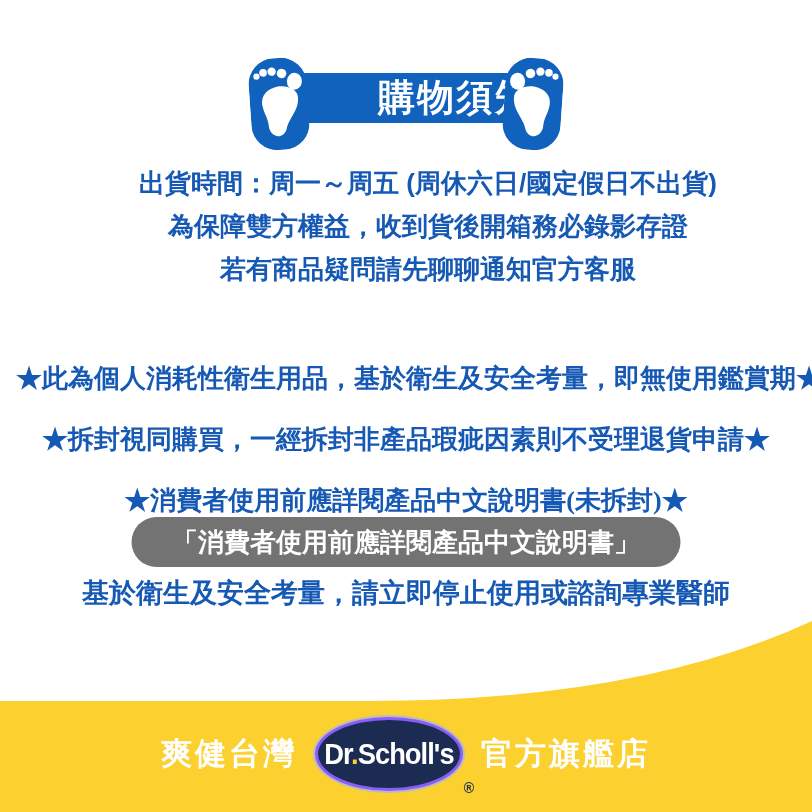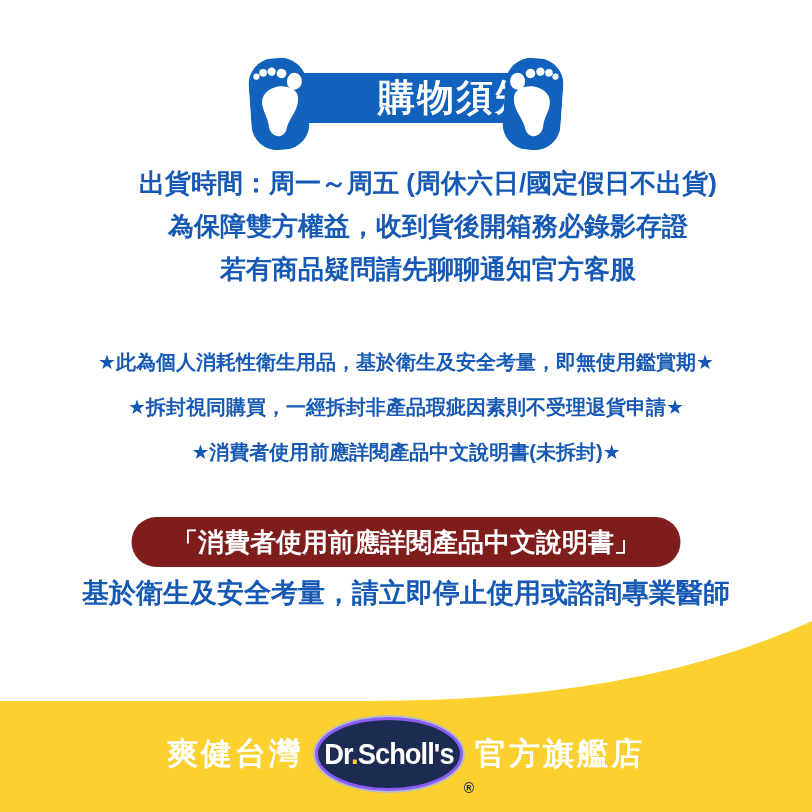--- a/index.html
+++ b/index.html
@@ -28,41 +28,41 @@
   
   .notice{position:absolute;top:162px;left:0;right:0;text-align:center;padding-left:44px;}
   .notice p{
     margin:0;height:43px;line-height:43px;
     font-size:26px;font-weight:bold;color:#1659B4;white-space:nowrap;
   }
 
   
   .policy{position:absolute;top:340px;left:0;right:0;text-align:center;}
   .policy p{
-    margin:0;height:45px;line-height:45px;
-    font-size:20px;font-weight:bold;color:#1659B4;white-space:nowrap;
+    margin:16px;height:45px;line-height:45px;
+    font-size:26px;font-weight:bold;color:#1659B4;white-space:nowrap;font-family:Liberation Serif, serif;
   }
 
   
   .pill{
     position:absolute;top:517px;left:50%;transform:translateX(-50%);
-    width:549px;height:50px;border-radius:26px;background:#7f1d1d;
+    width:549px;height:50px;border-radius:26px;background:#737373;
     display:flex;align-items:center;justify-content:center;
   }
   .pill span{color:#ffffff;font-size:26px;font-weight:bold;white-space:nowrap;}
   .advisory-sub{
     position:absolute;top:577px;left:0;right:0;text-align:center;
     font-size:27px;font-weight:bold;color:#1659B4;line-height:32px;white-space:nowrap;
   }
 
   
   .footer-curve{position:absolute;left:0;bottom:0;width:812px;height:195px;z-index:0;}
   .footer-row{
     position:absolute;top:712px;left:0;right:0;height:84px;z-index:1;
-    display:flex;align-items:center;justify-content:center;gap:12px;
+    display:flex;align-items:center;justify-content:center;gap:18px;
   }
   .footer-cn{
     color:#ffffff;font-size:31px;font-weight:bold;letter-spacing:3px;white-space:nowrap;
   }
   .logo-oval{
     position:relative;width:148px;height:74px;border-radius:50%;
     background:#1C2B52;border:3px solid #8b5cf6;box-shadow:0 0 0 2px #b6bcc6;
     display:flex;align-items:center;justify-content:center;box-sizing:border-box;
   }
   .logo-text{

